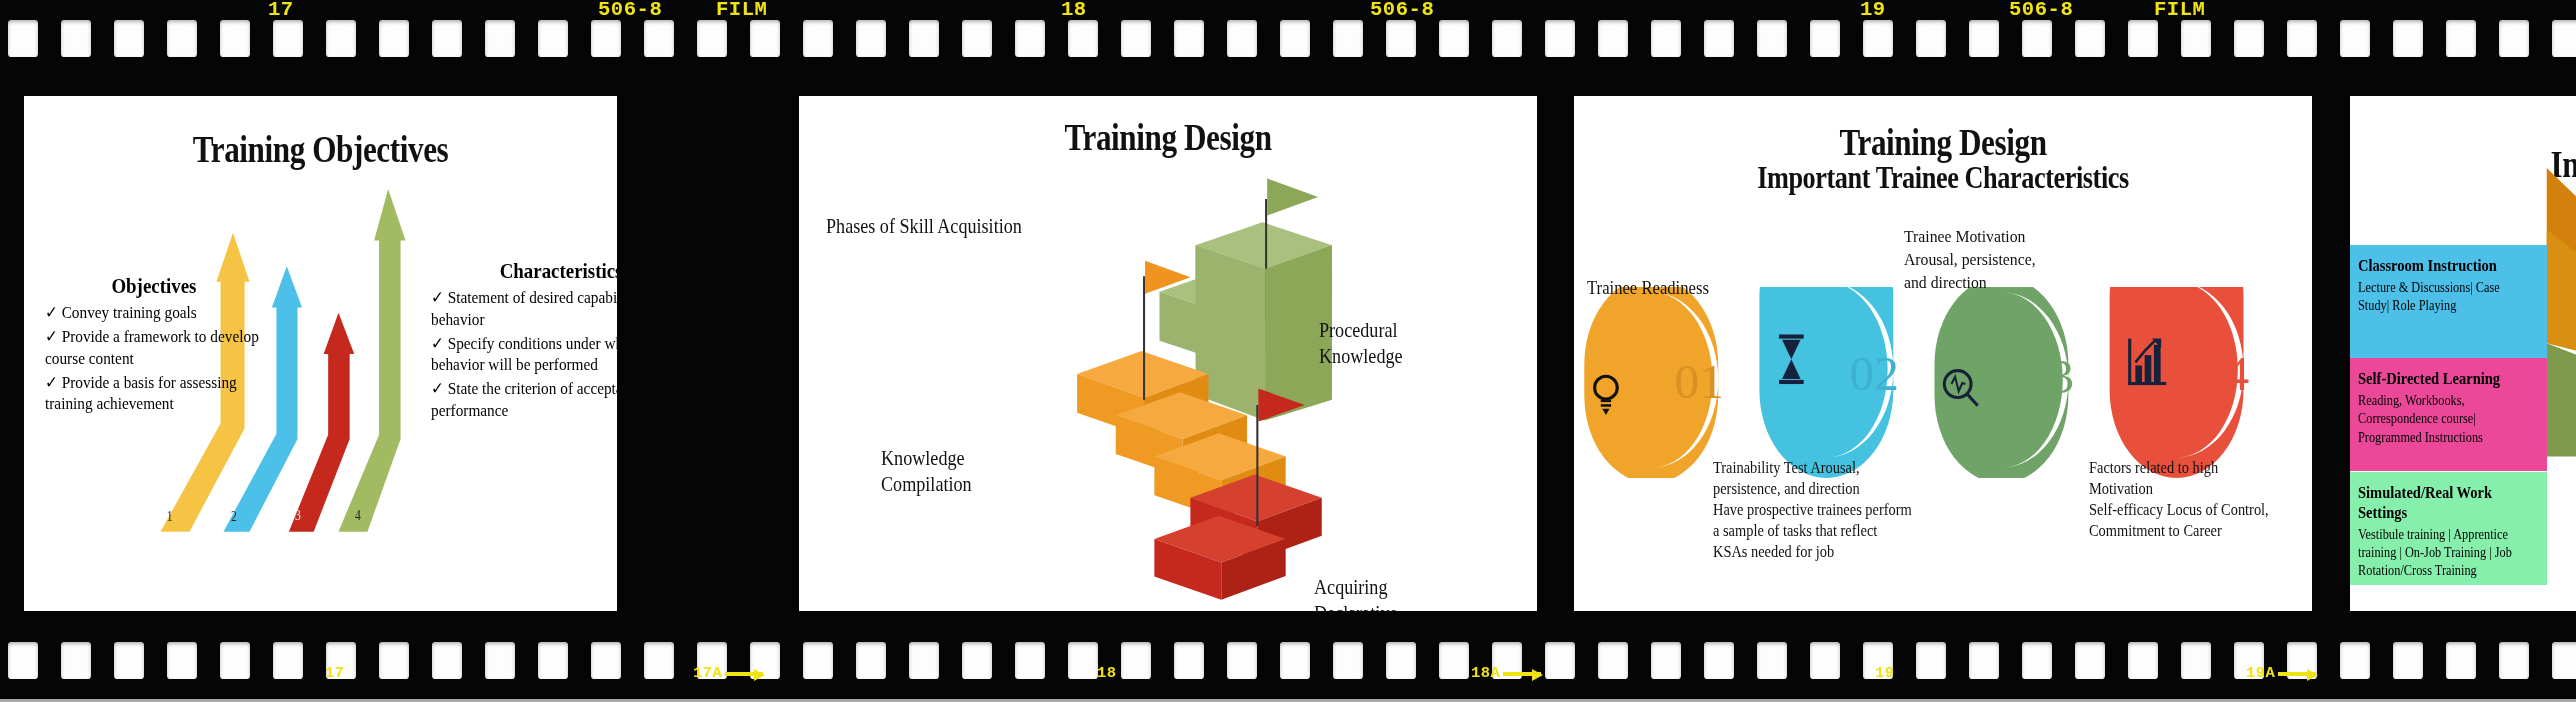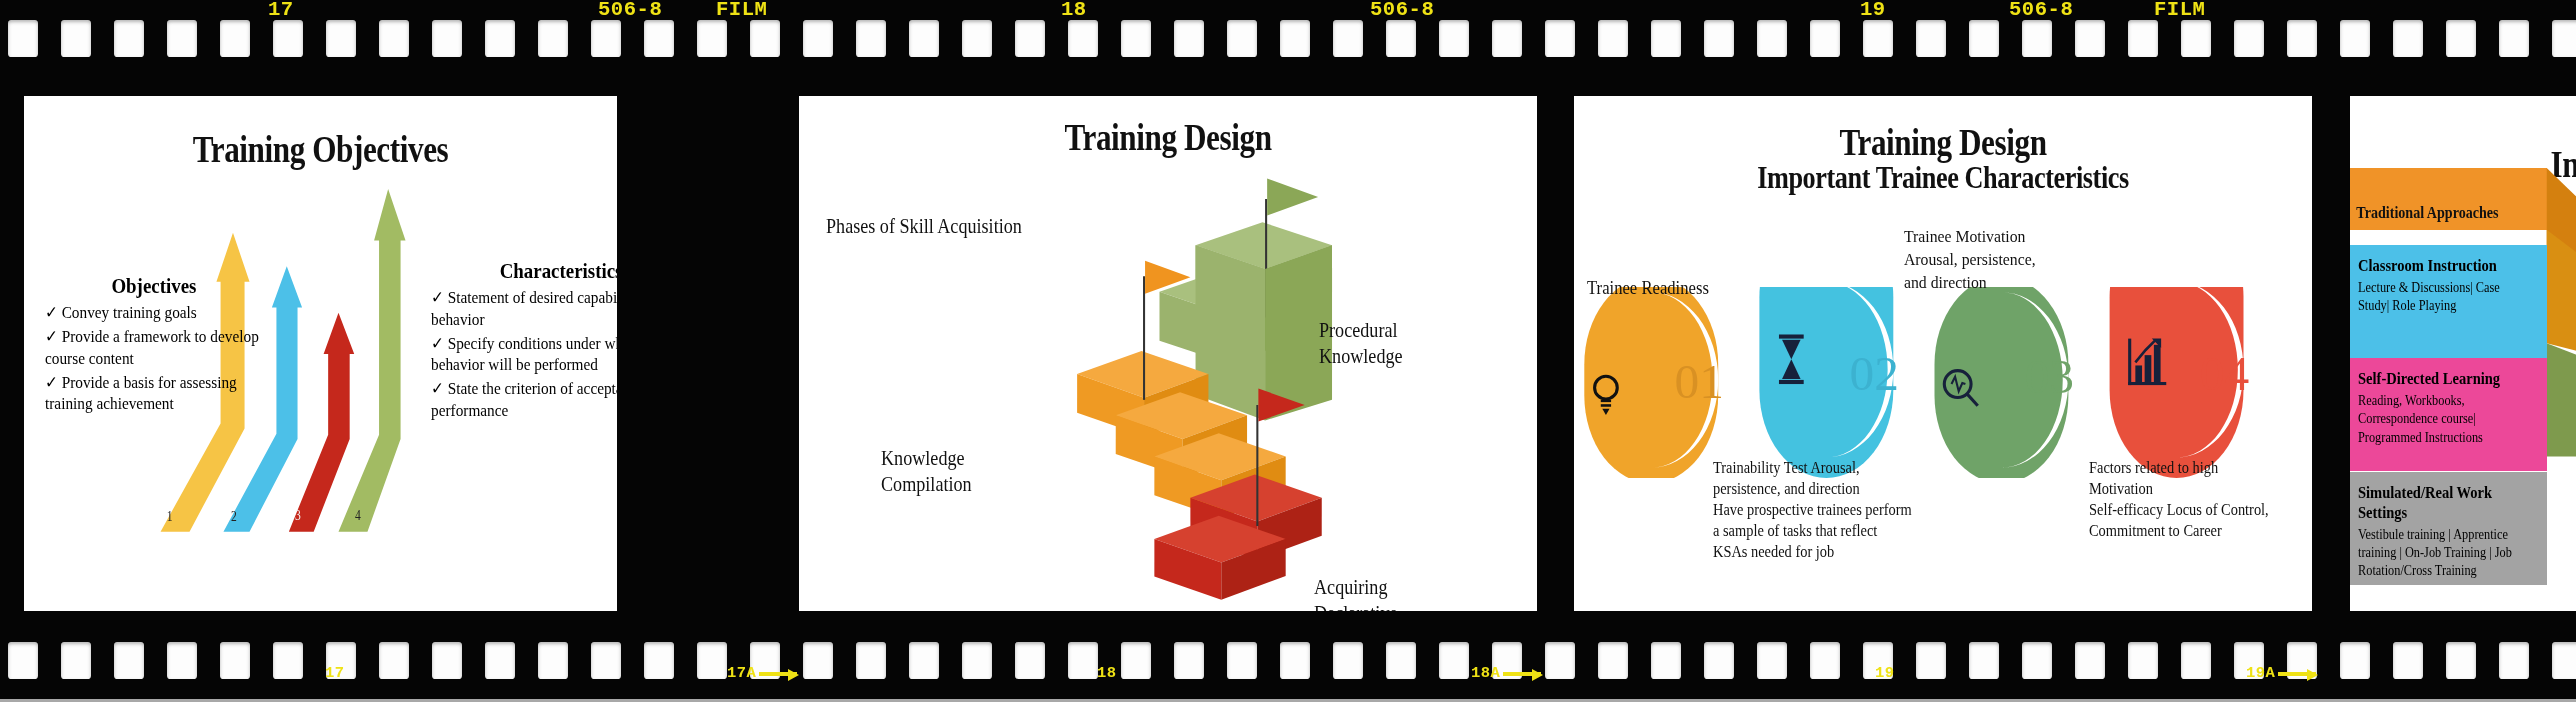--- a/index.html
+++ b/index.html
@@ -197,21 +197,21 @@
   <div class="edgecode big" style="left:716px">FILM</div>
 
   <div class="edgecode big" style="left:1061px">18</div>
   <div class="edgecode big" style="left:1370px">506-8</div>
 
   <div class="edgecode big" style="left:1860px">19</div>
   <div class="edgecode big" style="left:2009px">506-8</div>
   <div class="edgecode big" style="left:2154px">FILM</div>
 
   <div class="edgecode small" style="left:325px">17</div>
-  <div class="edgecode small" style="left:727px"><span>17A</span><i class="arrow"></i></div>
+  <div class="edgecode small" style="left:693px"><span>17A</span><i class="arrow"></i></div>
 
   <div class="edgecode small" style="left:1097px">18</div>
   <div class="edgecode small" style="left:1471px"><span>18A</span><i class="arrow"></i></div>
 
   <div class="edgecode small" style="left:1875px">19</div>
   <div class="edgecode small" style="left:2246px"><span>19A</span><i class="arrow"></i></div>
 
   <div class="frame" id="frame1">
     <div class="stitle s1-title">Training Objectives</div>
 
@@ -353,23 +353,20 @@
 Have prospective trainees perform a sample of tasks that reflect KSAs needed for job</div>
     <div class="s3-lbl" id="s3-t4" style="white-space:pre-line">Factors related to high Motivation
 Self-efficacy Locus of Control, Commitment to Career</div>
   </div>
 
   <div class="frame" id="frame4">
     <div class="stitle s4-title">Instructional Techniques</div>
 
     <div class="s4-grid">
 
-      <div class="s4-head l">
-        <span>Traditional Approaches</span>
-      </div>
 
       <svg style="position:absolute;left:0;top:-62px;width:721px;height:402px" viewBox="0 0 1400 780" preserveAspectRatio="none">
         <polygon points="382,0 620,230 620,340 382,220" fill="#d4800f"></polygon>
         <polygon points="1018,0 780,230 780,340 1018,220" fill="#d4800f"></polygon>
         <polygon points="382,120 620,300 620,400 382,340" fill="#d98f12"></polygon>
         <polygon points="1018,120 780,300 780,400 1018,340" fill="#d98f12"></polygon>
         <polygon points="382,340 640,440 640,560 382,560" fill="#7e9a4d"></polygon>
         <polygon points="1018,340 760,440 760,560 1018,560" fill="#7e9a4d"></polygon>
       </svg>
 
@@ -383,21 +380,21 @@
 
       <div class="s4-band" style="top:113px">
         <div class="s4-box l" id="b2l" style="background: #ec4899;">
           <div class="hd">Self-Directed Learning</div>
           <div class="bd">Reading, Workbooks, Correspondence course| Programmed Instructions</div>
         </div>
 
       </div>
 
       <div class="s4-band" style="top:227px">
-        <div class="s4-box l" id="b3l" style="background: #a3a3a3;">
+        <div class="s4-box l" id="b3l" style="background: #86efac;">
           <div class="hd">Simulated/Real Work Settings</div>
           <div class="bd">Vestibule training | Apprentice training | On-Job Training | Job Rotation/Cross Training</div>
         </div>
 
       </div>
 
     </div>
   </div>
 </div>
 

